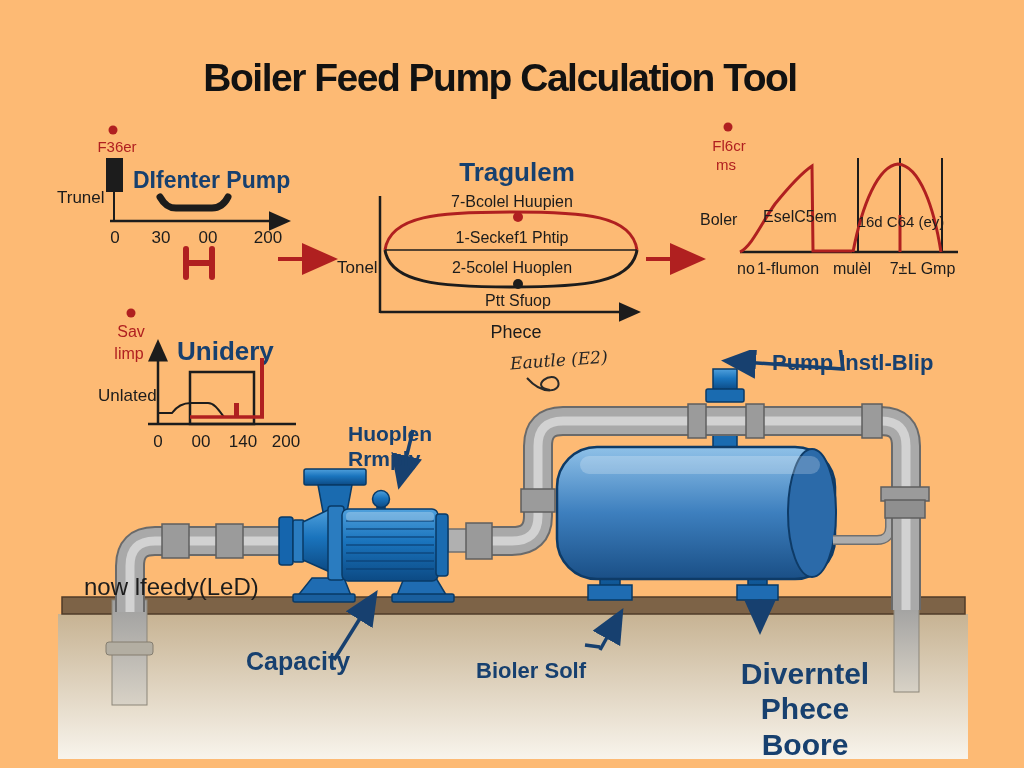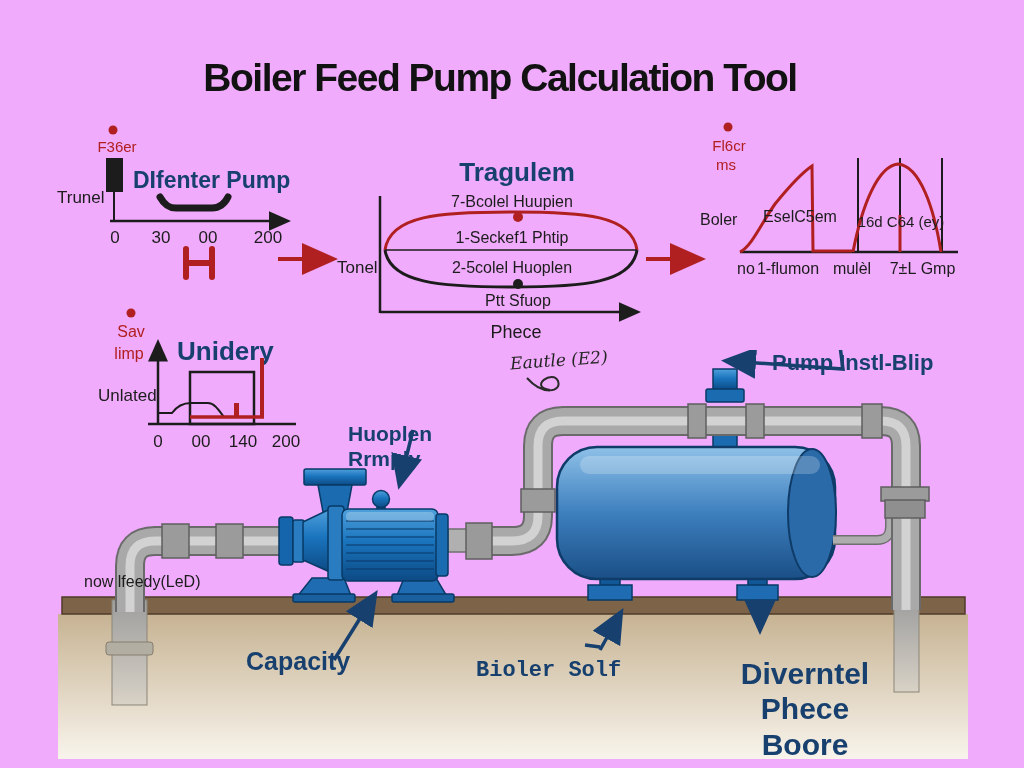--- a/index.html
+++ b/index.html
@@ -1,18 +1,18 @@
 <!DOCTYPE html>
 <html><head>
 <meta charset="utf-8">
 <style>
   html,body { margin:0; padding:0; background:#ffffff; }
   .canvas {
     position:relative; width:1024px; height:768px; overflow:hidden;
-    background:#f0abfc;
+    background:#fdba74;
     font-family:"Liberation Sans", sans-serif;
   }
   .abs { position:absolute; }
   .page-title {
     top:56px; left:0; width:1000px; text-align:center;
     font-size:39px; font-weight:800; letter-spacing:-1.5px; color:#121212;
   }
   .navy-label { color:#17406f; font-weight:700; line-height:1.18;margin-top:30px; }
   .ink-label  { color:#1c1c1c; }
   .hand-label {
@@ -226,33 +226,33 @@
     <g stroke="#17406f" stroke-width="3.5" fill="none">
       <path d="M413,430 L400,483" marker-end="url(#ah-navy)"></path>
       <path d="M840,346 L843,369 L728,361" marker-end="url(#ah-navy)"></path>
       <path d="M334,660 L374,596" marker-end="url(#ah-navy)"></path>
       <path d="M585,645 L600,647"></path>
       <path d="M600,650 L620,614" marker-end="url(#ah-navy)"></path>
       <path d="M760,599 L760,628" marker-end="url(#ah-navy)"></path>
     </g>
   </svg>
 
-  <div class="abs ink-label" style="left:84px; top:573px; font-size:16px;">now lfeedy(LeD)</div>
+  <div class="abs ink-label" style="left:84px; top:573px; font-size:24px;">now lfeedy(LeD)</div>
 
   <div class="abs navy-label" style="left:348px; top:392px; font-size:21px;">
     <div>Huoplen</div>
     <div>Rrmply</div>
   </div>
 
   <div class="abs navy-label" style="left:772px; top:320px; font-size:22px;">Pump Instl-Blip</div>
 
   <div class="abs hand-label" style="left:510px; top:350px; font-size:17px;">Eautle (E2)</div>
 
   <div class="abs navy-label" style="left:246px; top:617px; font-size:25px;">Capacity</div>
 
-  <div class="abs navy-label" style="left:476px; top:628px; font-size:22px;font-family:Liberation Mono, monospace;">Bioler Solf</div>
+  <div class="abs navy-label" style="left:476px; top:628px; font-size:22px;">Bioler Solf</div>
 
   <div class="abs navy-label" style="left:735px; top:626px; width:140px; text-align:center; font-size:30px;">
     <div>Diverntel</div>
     <div>Phece Boore</div>
   </div>
 
 </div>
 
 </body></html>

